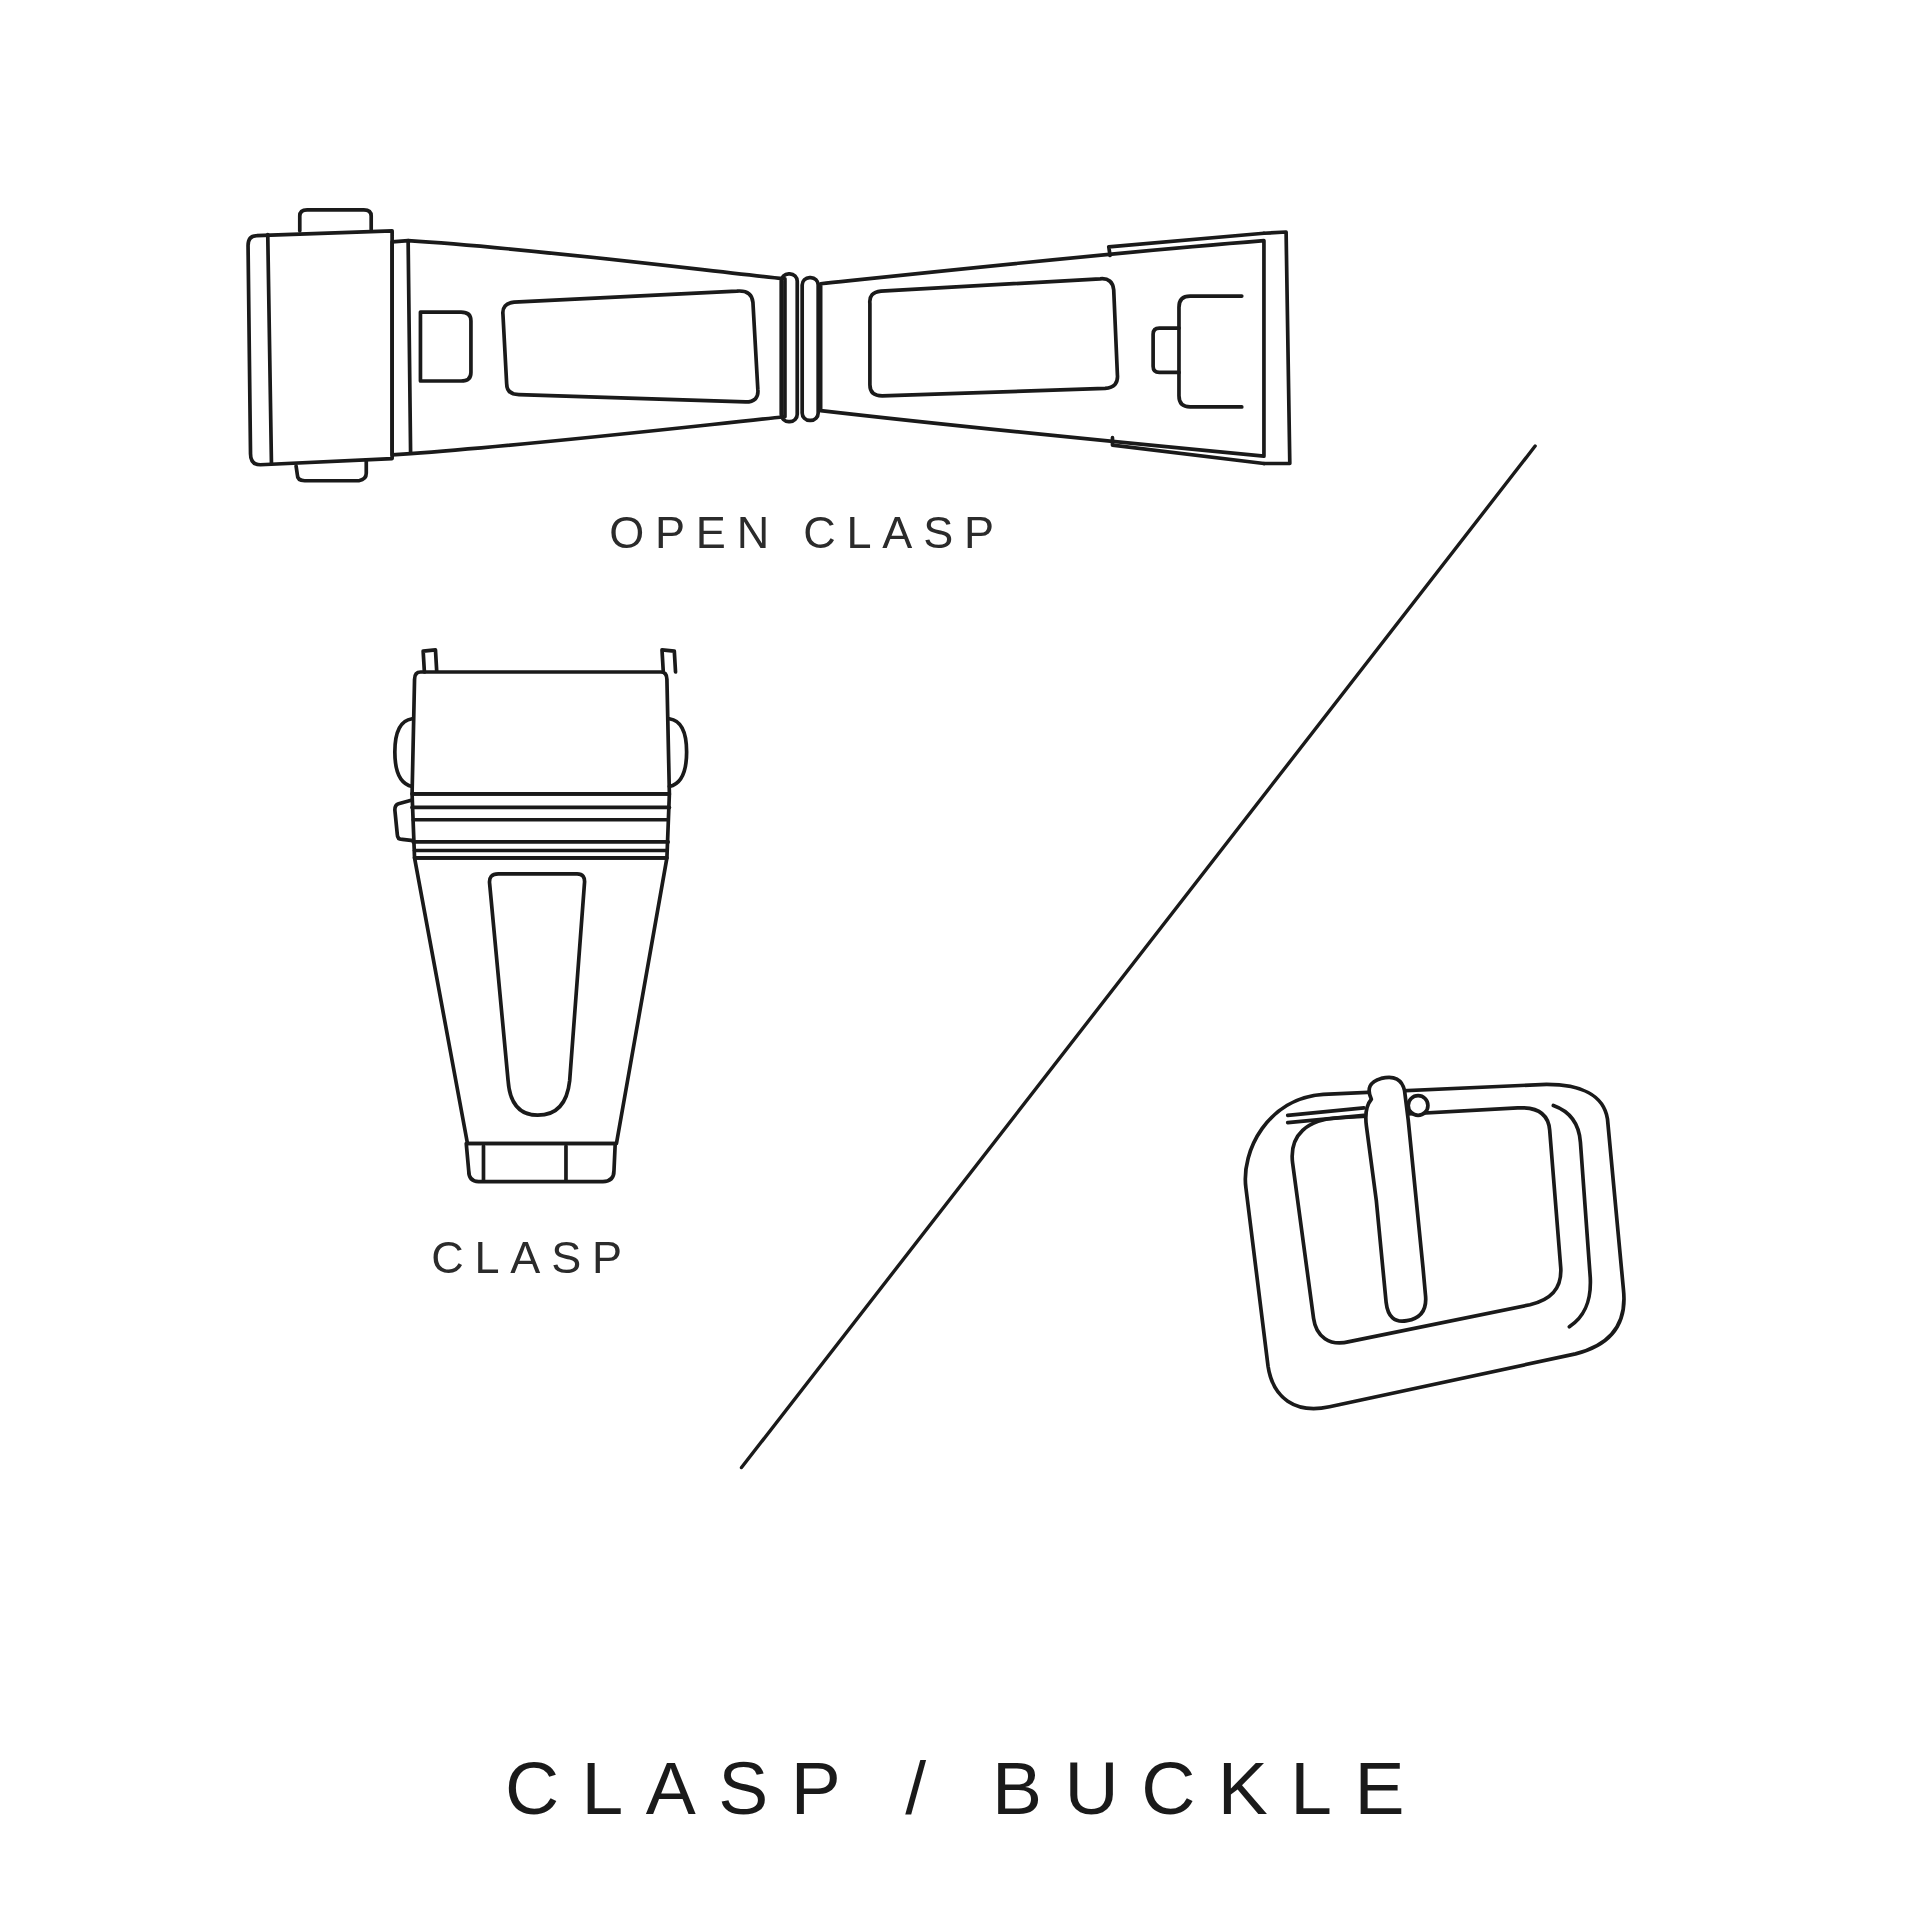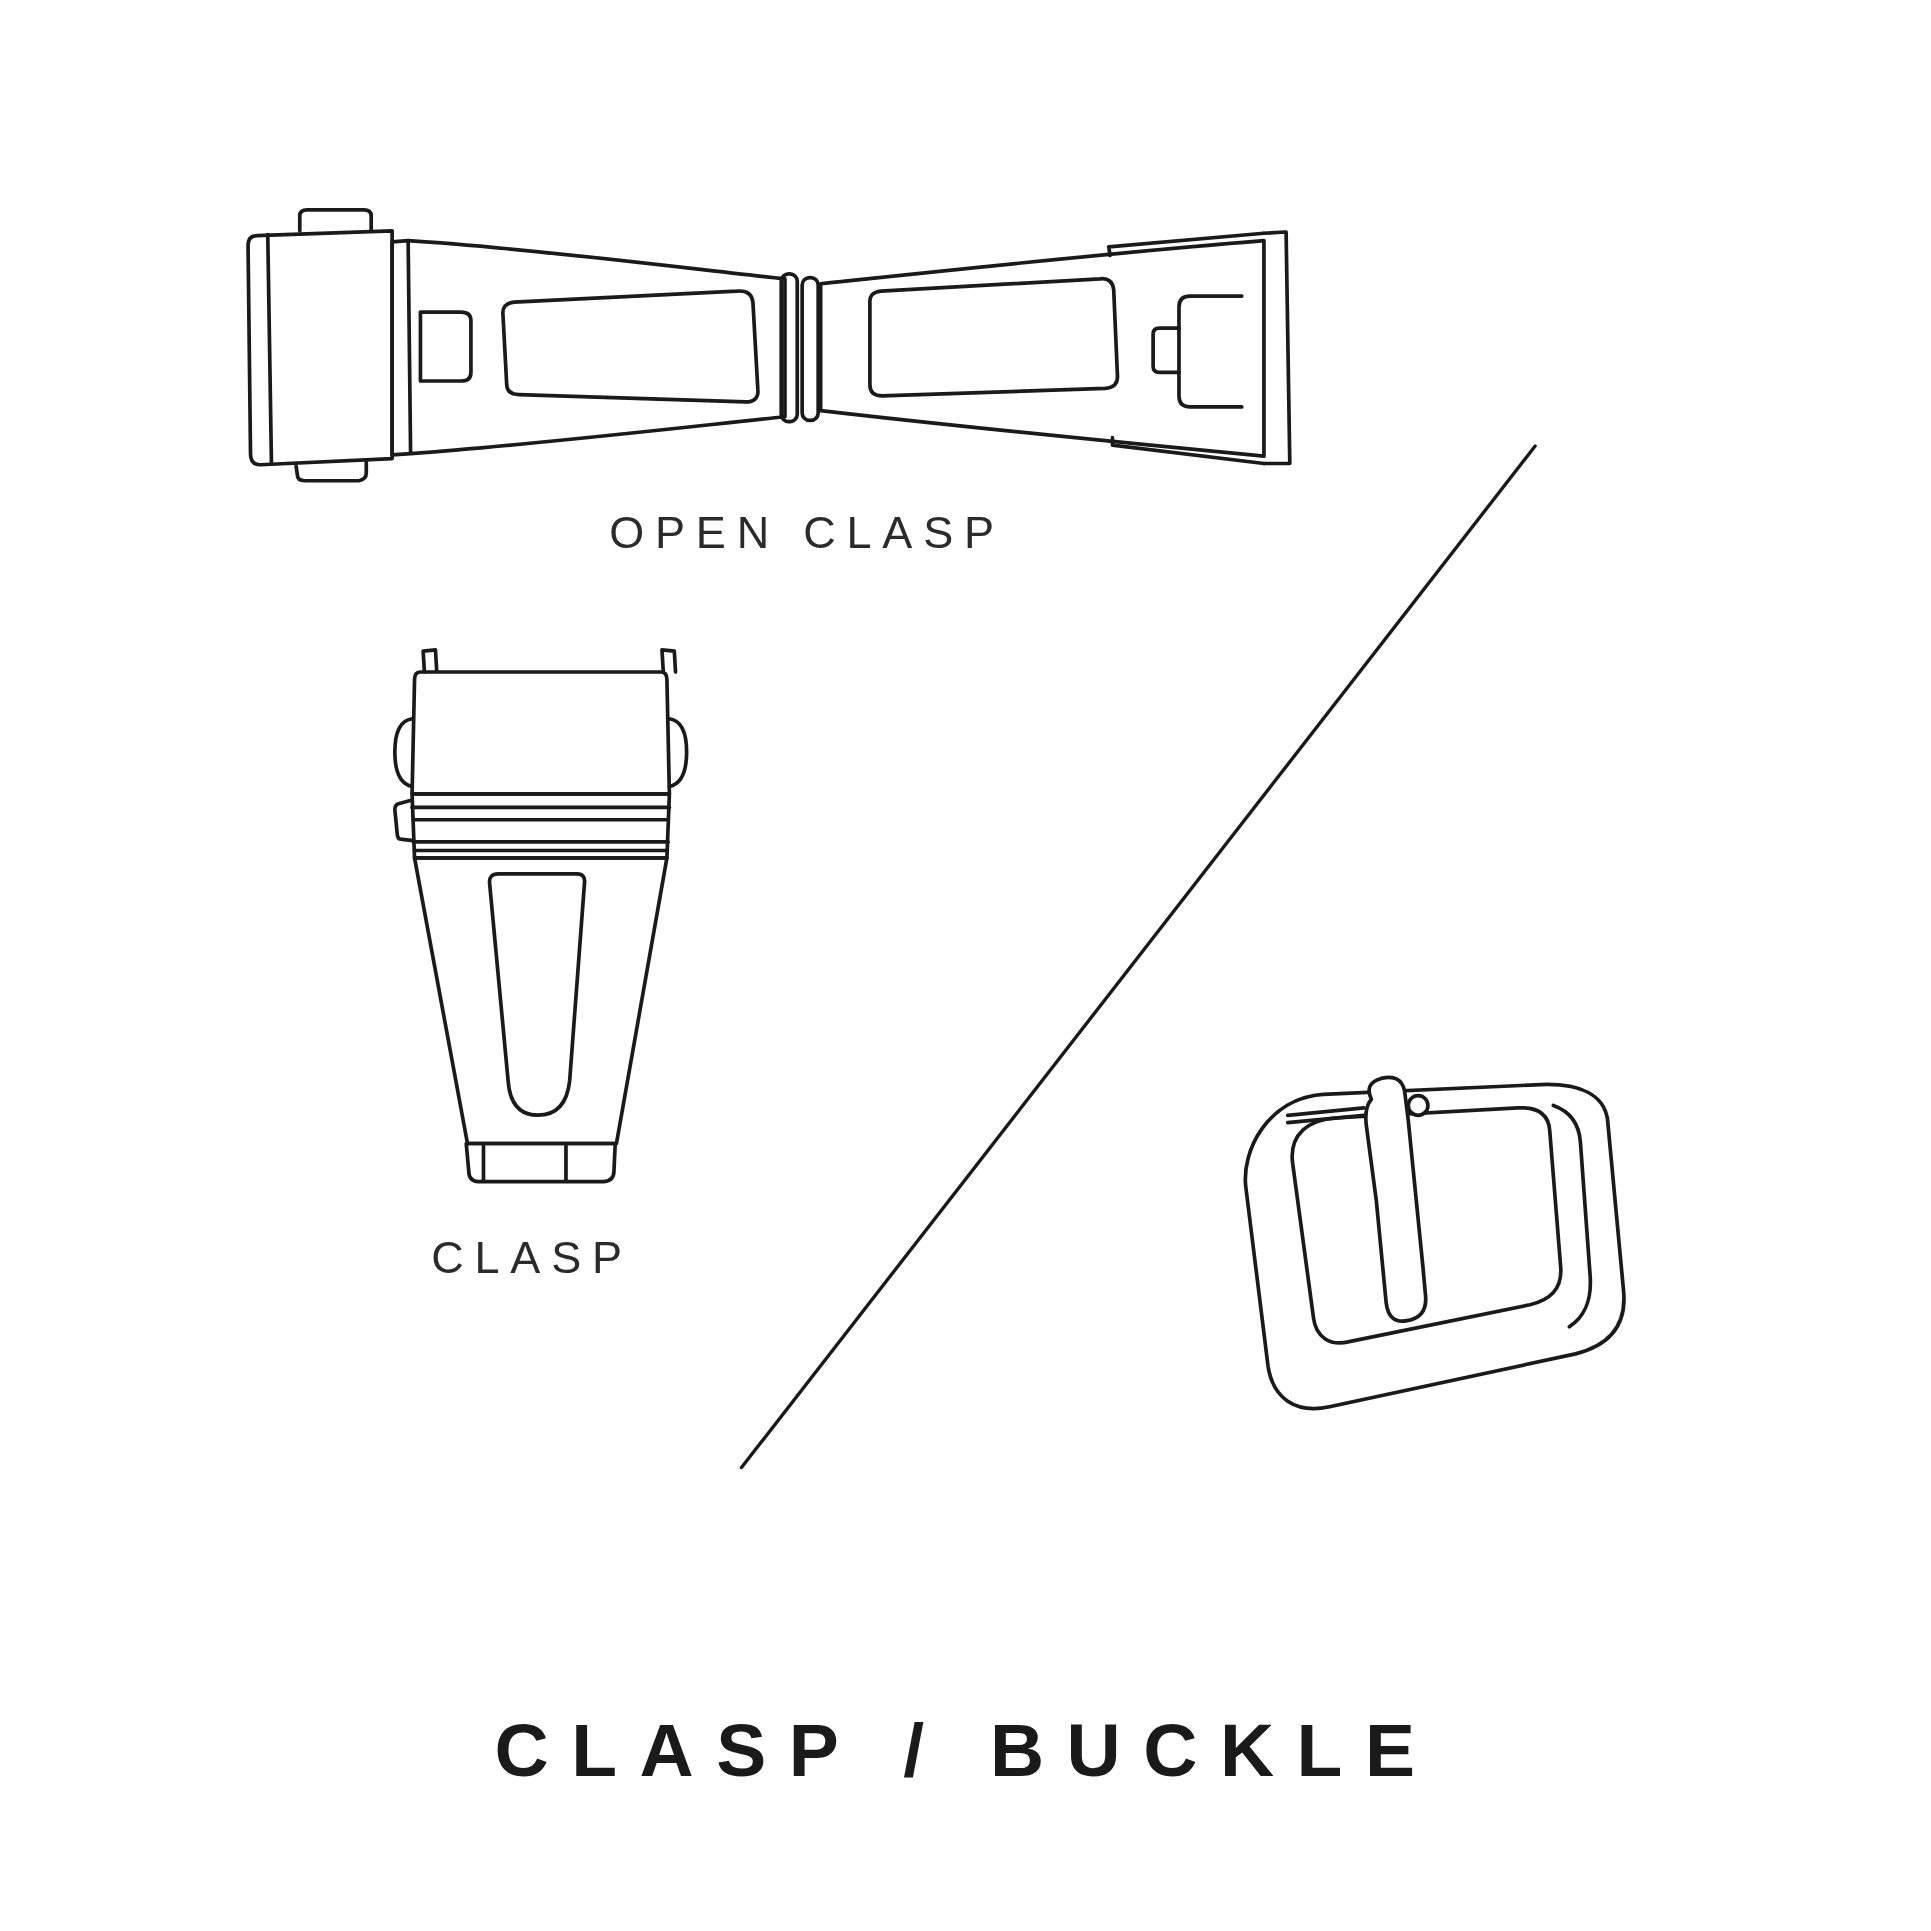--- a/index.html
+++ b/index.html
@@ -26,24 +26,25 @@
     font-size: 45px;
     font-weight: 400;
     letter-spacing: 0.24em;
     white-space: nowrap;
     transform: translateX(-50%);
   }
   .title {
     position: absolute;
     color: #1a1a1a;
     font-size: 75px;
-    font-weight: 700;
+    font-weight: 400;
     letter-spacing: 0.30em;
     white-space: nowrap;
     transform: translateX(-50%);
+    margin-top: 38px;
   }
 </style>
 </head>
 <body>
 
 <div class="abs" style="left:0;top:0;width:1931px;height:1731px;">
 
   <svg class="abs stroke" style="left:0;top:0;" width="1931" height="1931" viewBox="0 0 2000 2000">
     <line x1="1590" y1="462" x2="768" y2="1520" style="stroke-width:3.5"></line>
   </svg>

